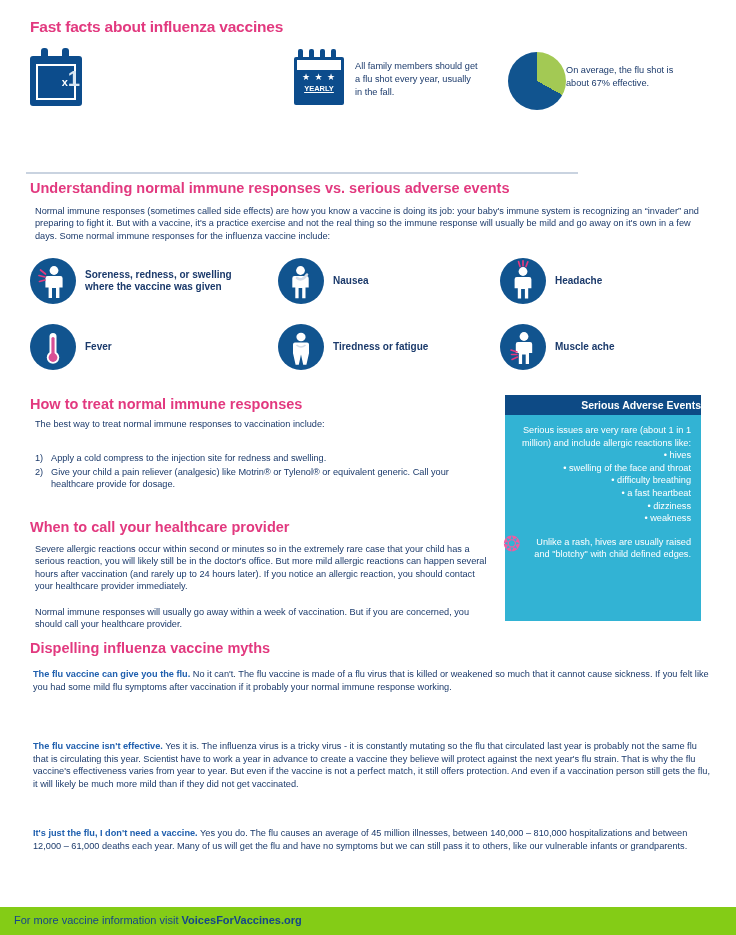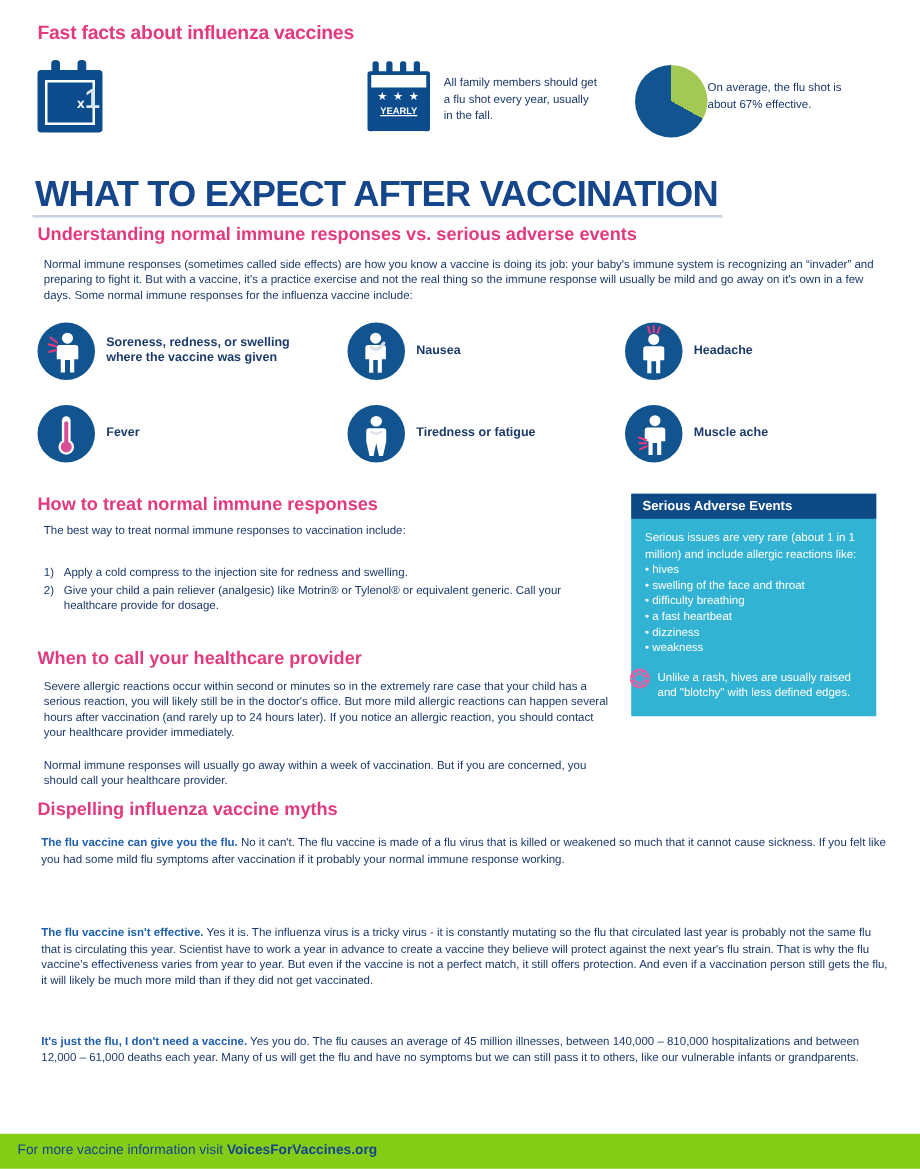--- a/index.html
+++ b/index.html
@@ -141,22 +141,23 @@
   .ol-list {
     position: absolute; left: 35px; top: 452px; width: 450px;
     font-size: 9.2px; line-height: 12.6px; color: #1b3a6b;
   }
   .ol-list .li { display: flex; margin-bottom: 1px; }
   .ol-list .num { width: 16px; flex: none; }
   .ol-list .txt { flex: 1; }
 
   
   .sae-box {
-    position: absolute; left: 505px; top: 395px; width: 196px; height: 178px;
+    position: absolute; left: 505px; top: 395px; width: 196px; height: 226px;
     background: #32b3d4;
+    text-align: right;
   }
   .sae-head {
     height: 20px; background: #0d4a85; color: #ffffff;
     font-size: 10.5px; font-weight: bold;
     padding: 4px 0 0 9px;
   }
   .sae-body {
     padding: 9px 10px 0 11px; color: #ffffff;
     font-size: 9.2px; line-height: 12.6px;
   }
@@ -229,21 +230,20 @@
       <div class="fact-text">All family members should get a flu shot every year, usually in the fall.</div>
     </div>
 
     <div class="fact fact-3">
       <div class="pie"></div>
       <div class="fact-text">On average, the flu shot is about 67% effective.</div>
     </div>
 
   </div>
 
-  <div class="main-title">WHAT TO EXPECT AFTER VACCINATION</div>
   <div class="rule-under-title"></div>
 
   <div class="h2-pink" id="h-understanding" style="left:30px; top:180px;">Understanding normal immune responses vs. serious adverse events</div>
 
   <div class="body-text" id="intro-para">Normal immune responses (sometimes called side effects) are how you know a vaccine is doing its job: your baby's immune system is recognizing an “invader” and preparing to fight it.  But with a vaccine, it's a practice exercise and not the real thing so the immune response will usually be mild and go away on it's own in a few days.  Some normal immune responses for the influenza vaccine include:</div>
 
   <div class="sym-grid">
 
     <div class="sym-row">
 
@@ -354,21 +354,21 @@
       <div class="sae-list">
         <div>• hives</div>
         <div>• swelling of the face and throat</div>
         <div>• difficulty breathing</div>
         <div>• a fast heartbeat</div>
         <div>• dizziness</div>
         <div>• weakness</div>
       </div>
       <div class="sae-note">
         <span class="flower">❂</span>
-        <span>Unlike a rash, hives are usually raised and "blotchy" with less defined edges.</span>
+        <span>Unlike a rash, hives are usually raised and "blotchy" with child defined edges.</span>
       </div>
     </div>
   </div>
 
   <div class="h2-pink" id="h-when">When to call your healthcare provider</div>
   <div class="body-text" id="when-p1">Severe allergic reactions occur within second or minutes so in the extremely rare case that your child has a serious reaction, you will likely still be in the doctor's office.  But more mild allergic reactions can happen several hours after vaccination (and rarely up to 24 hours later).  If you notice an allergic reaction, you should contact your healthcare provider immediately.</div>
   <div class="body-text" id="when-p2">Normal immune responses will usually go away within a week of vaccination.  But if you are concerned, you should call your healthcare provider.</div>
 
   <div class="h2-pink" id="h-myths">Dispelling influenza vaccine myths</div>
 

